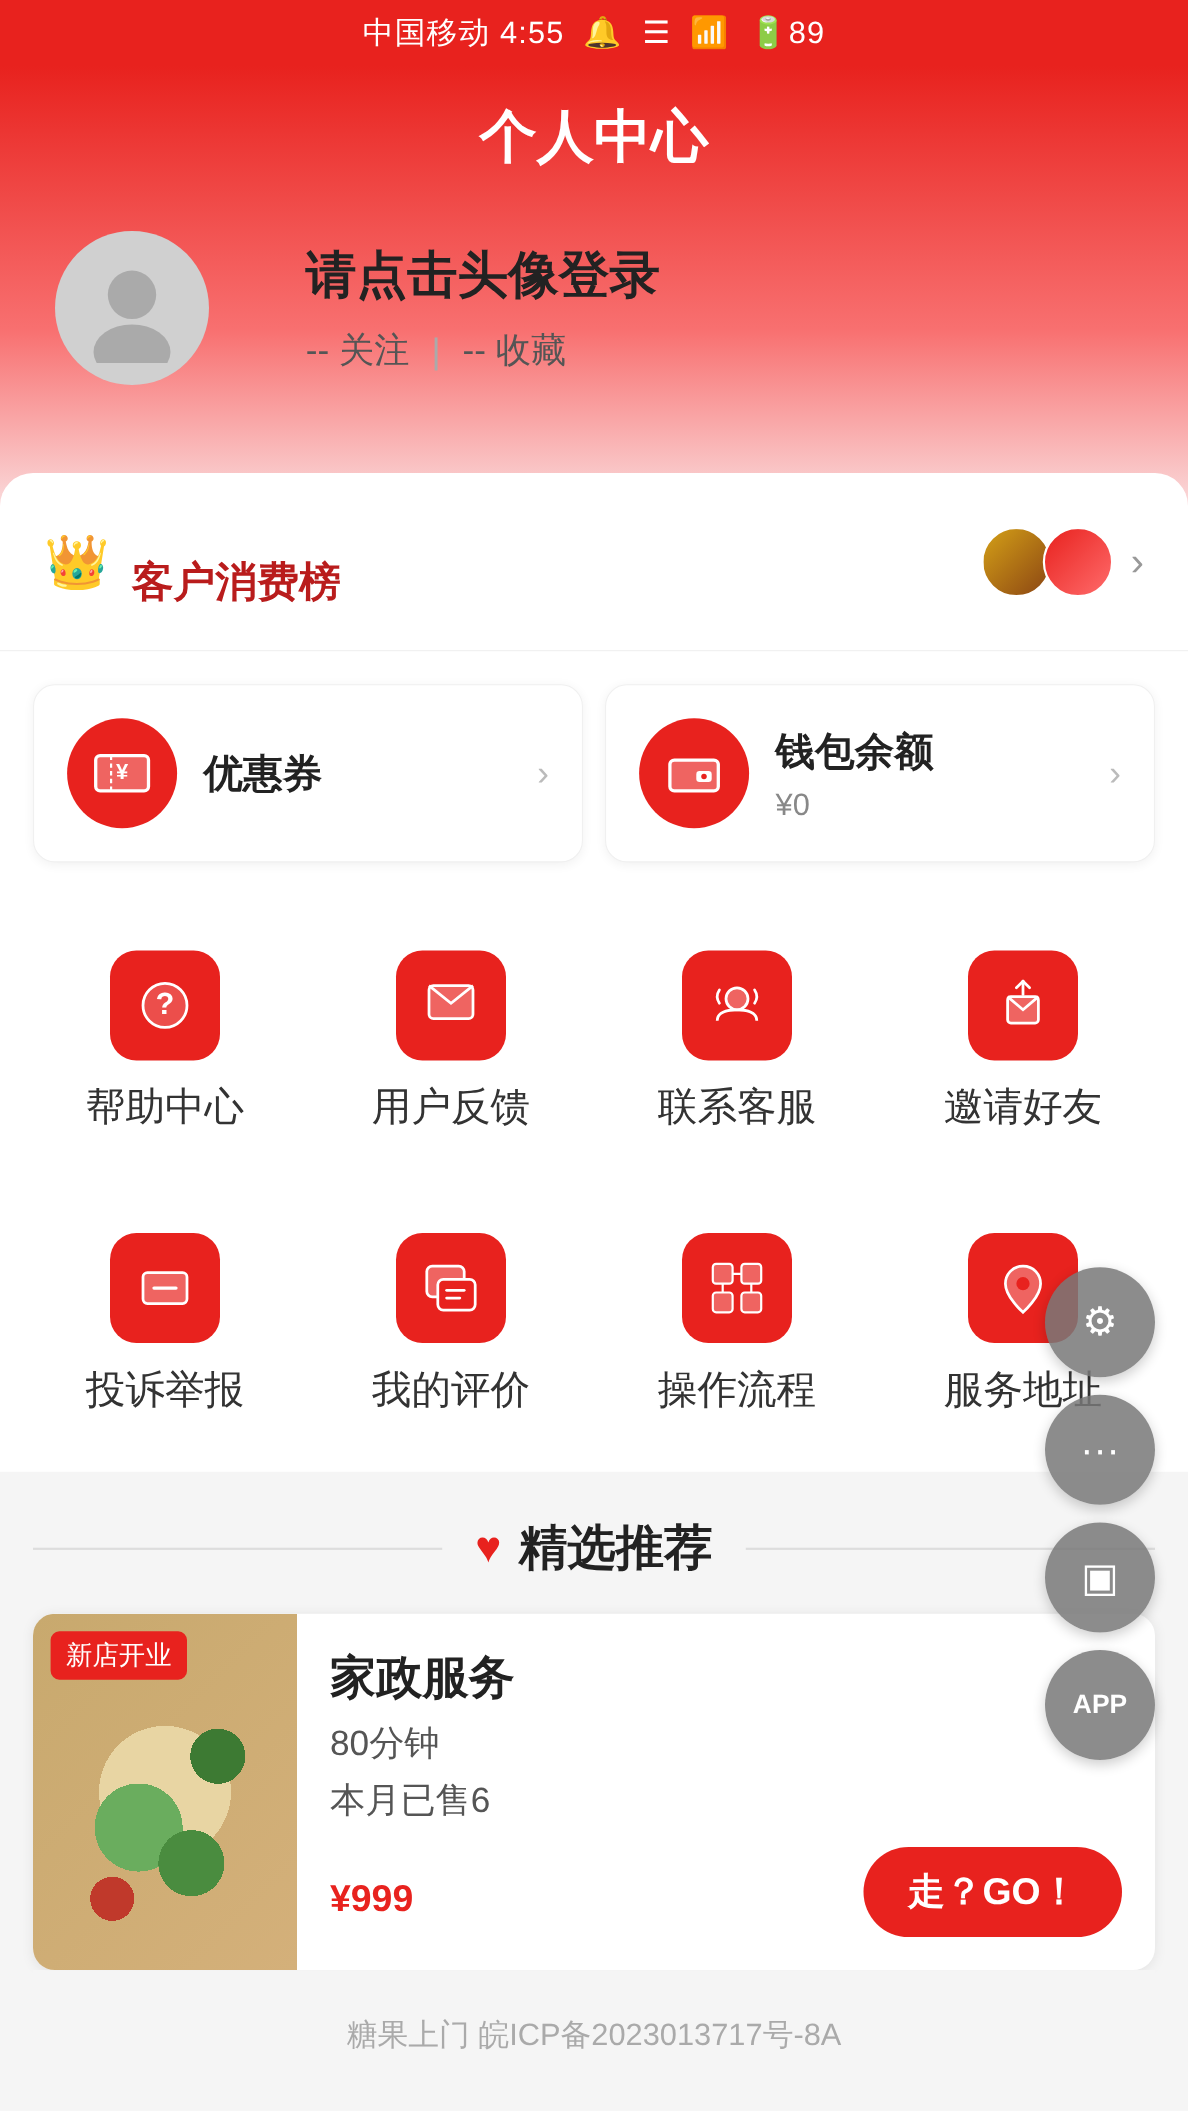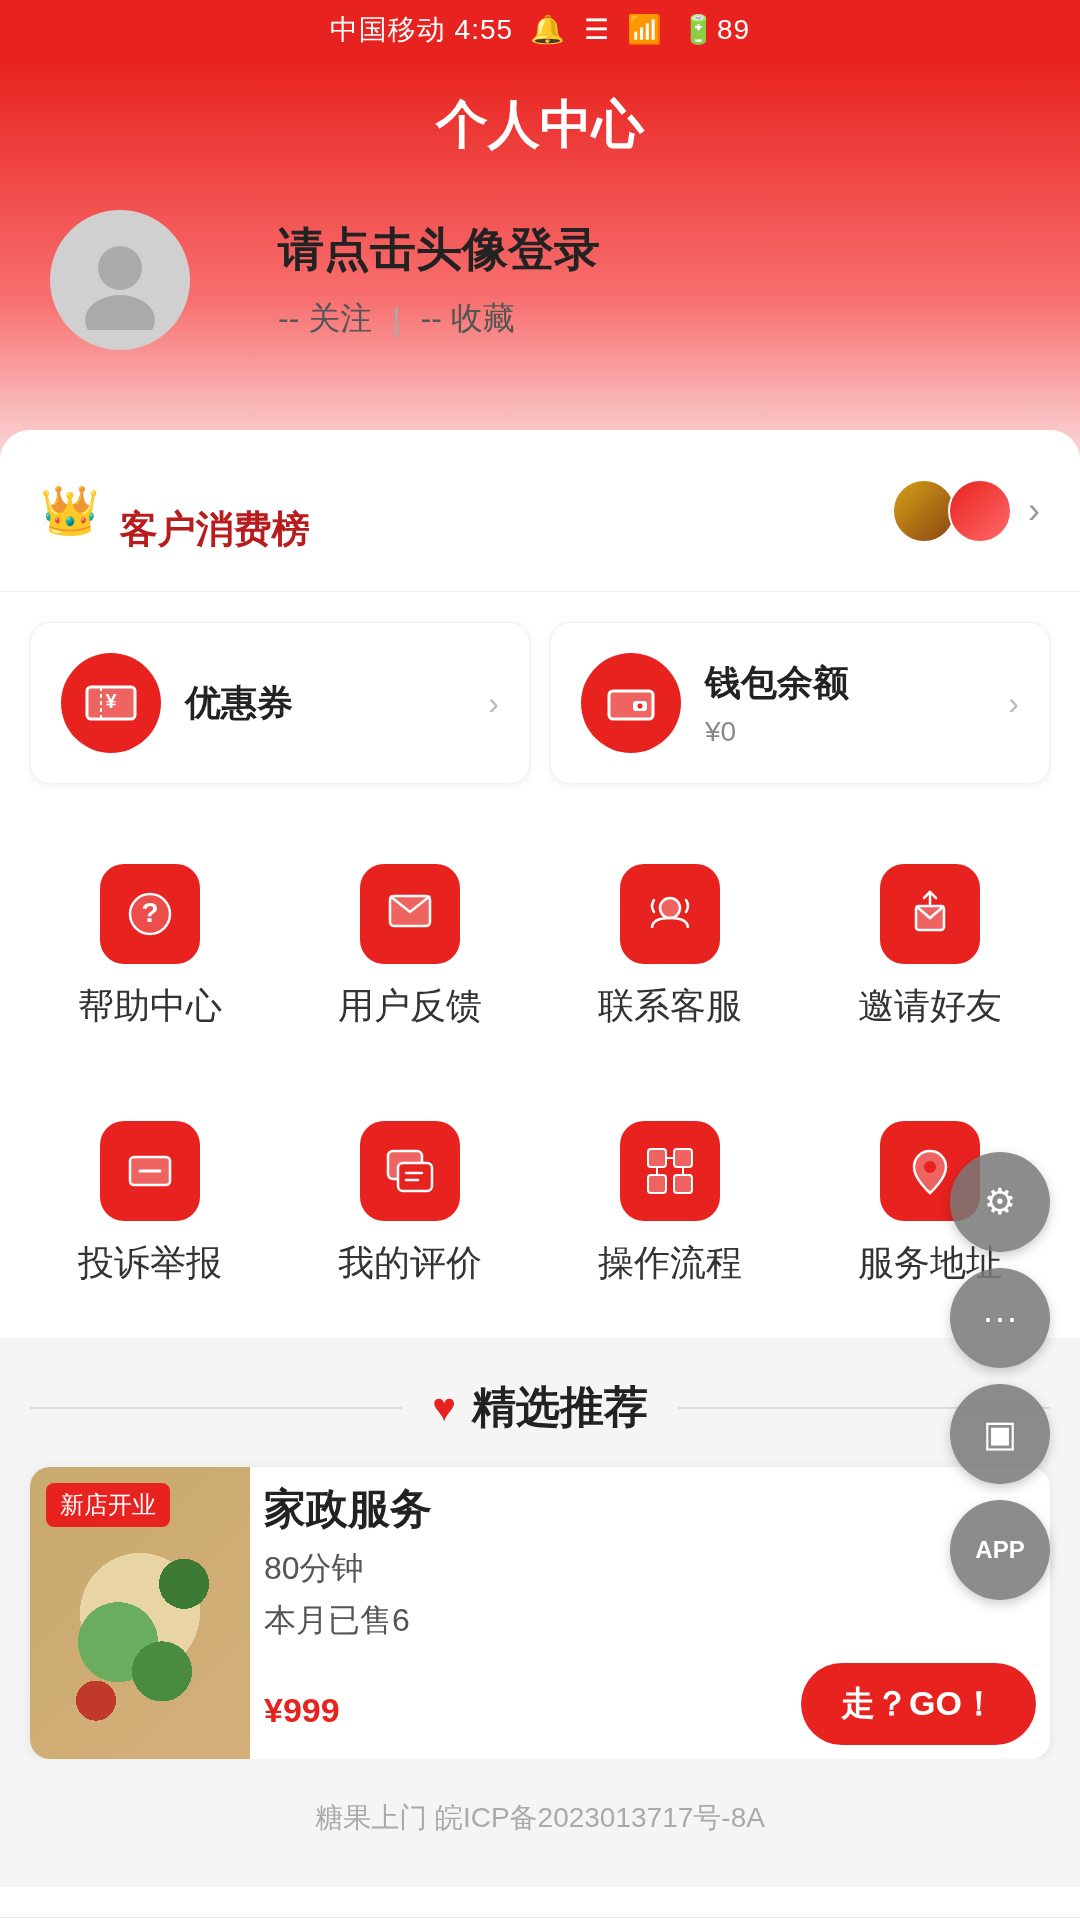--- a/index.html
+++ b/index.html
@@ -218,21 +218,21 @@
     .product-card {
       background: white;
       border-radius: 20px;
       overflow: hidden;
       box-shadow: 0 2px 12px rgba(0,0,0,0.08);
       display: flex;
       align-items: stretch;
       min-height: 240px;
     }
     .product-image-wrap {
-      width: 220px;
+      width: 240px;
       flex-shrink: 0;
       position: relative;
       background: #e8e8e8;
       overflow: hidden;
     }
     .product-badge {
       position: absolute;
       top: 16px;
       left: 16px;
       background: #e8221e;
@@ -249,21 +249,21 @@
       background:
         radial-gradient(circle at 60% 70%, #4a8c3f 30px, transparent 30px),
         radial-gradient(circle at 40% 60%, #6aad5e 40px, transparent 40px),
         radial-gradient(circle at 70% 40%, #3d7a33 25px, transparent 25px),
         radial-gradient(circle at 30% 80%, #c0392b 20px, transparent 20px),
         radial-gradient(circle at 50% 50%, #e8d5a3 60px, transparent 60px),
         linear-gradient(135deg, #c8a96e 0%, #d4b07a 100%);
       background-size: cover;
     }
     .product-info {
-      padding: 14px;
+      padding: 30px;
       flex: 1;
       display: flex;
       flex-direction: column;
       justify-content: space-between;
     }
     .product-name { font-size: 42px; font-weight: 700; color: #222; }
     .product-duration { font-size: 32px; color: #555; margin-top: 10px; }
     .product-sold { font-size: 32px; color: #555; margin-top: 8px; }
     .product-bottom {
       display: flex;

